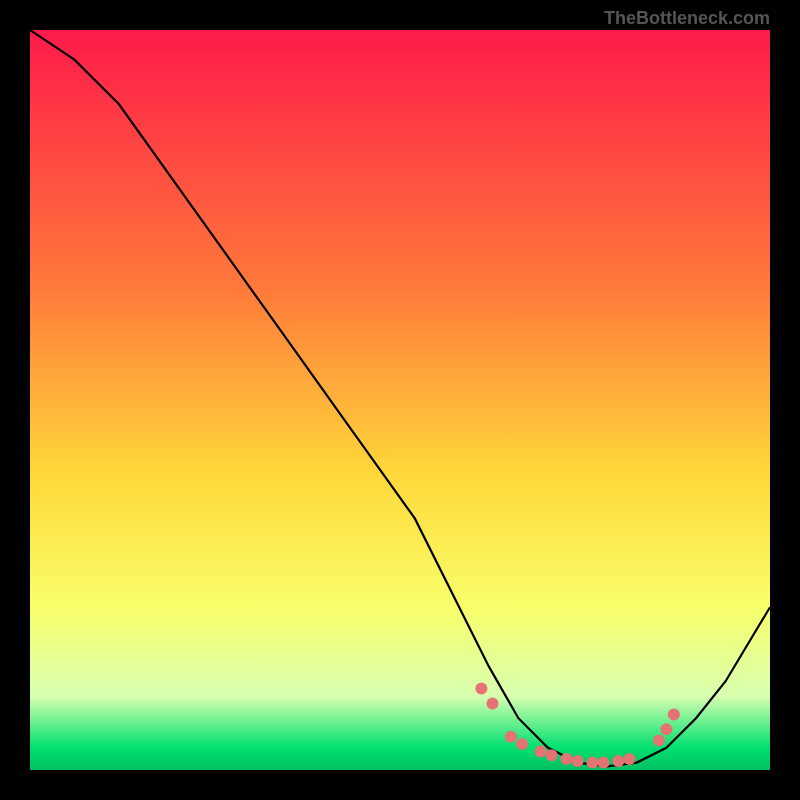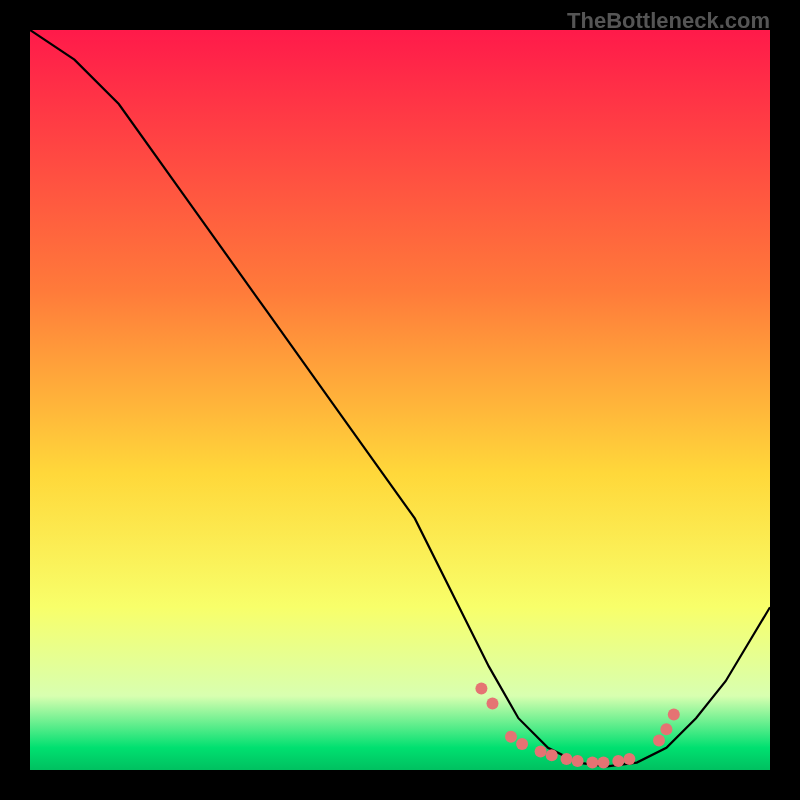--- a/index.html
+++ b/index.html
@@ -17,21 +17,21 @@
     top: 0;
     left: 0;
     width: 740px;
     height: 740px;
   }
   .attribution {
     position: absolute;
     top: 8px;
     right: 30px;
     color: #555;
-    font-size: 22px;
+    font-size: 18px;
     font-weight: bold;
   }
 </style>
 </head>
 <body>
 
 <div class="attribution">TheBottleneck.com</div>
 
 <div class="frame">
   <svg class="plot-area" viewBox="0 0 740 740" preserveAspectRatio="none">

